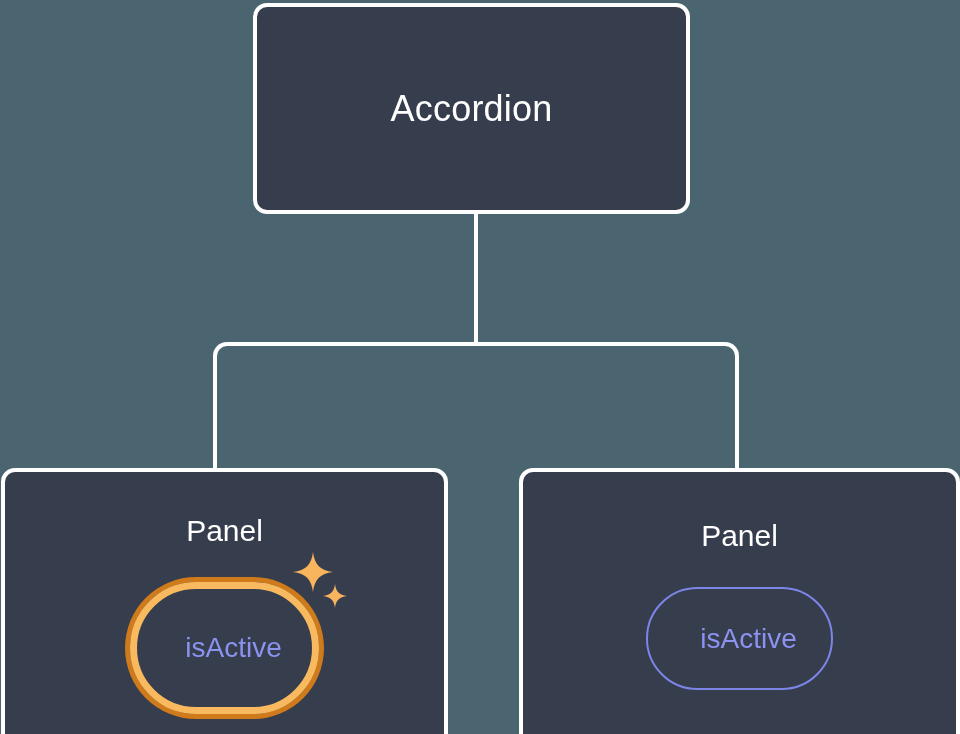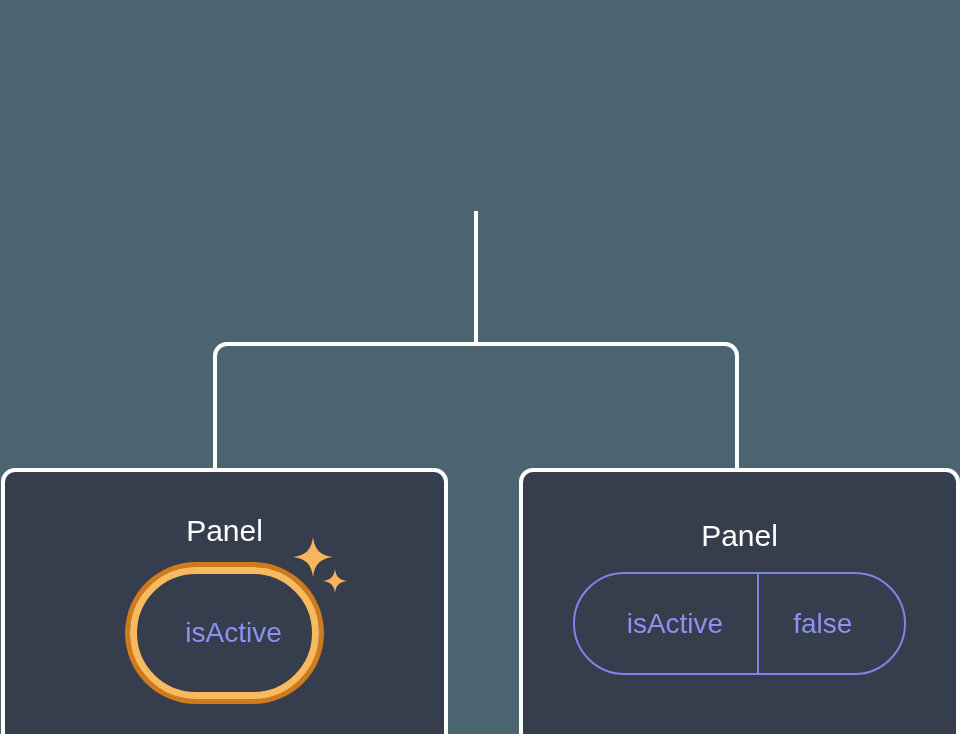--- a/index.html
+++ b/index.html
@@ -87,21 +87,21 @@
     font-size: 30px;
     font-weight: 400;
     line-height: 1;
     margin-top: 20px;
   }
   .node-panel-right .panel-label { margin-top: 25px; }
 
   
   .pill-wrap {
     position: relative;
-    margin-top: 21px;
+    margin-top: 36px;
   }
   .pill {
     display: flex;
     align-items: stretch;
     box-sizing: border-box;
     border-radius: 999px;
   }
   .pill-cell {
     display: flex;
     align-items: center;
@@ -169,20 +169,23 @@
   .sparkle-sm { left: 30px; top: 32px; width: 24px; height: 24px; }
 </style>
 </head>
 <body>
 
 <div id="stage">
 
   <div class="edge edge-v-root"></div>
   <div class="bracket"></div>
 
+  <div class="node node-root">
+    <span class="node-title">Accordion</span>
+  </div>
 
   <div class="node node-panel node-panel-left">
     <span class="panel-label">Panel</span>
 
     <div class="pill-wrap">
       <div class="pill pill-highlight">
         <span class="pill-cell pill-key">isActive</span>
       </div>
 
       <div class="sparkles">
@@ -195,18 +198,17 @@
       </div>
     </div>
   </div>
 
   <div class="node node-panel node-panel-right">
     <span class="panel-label">Panel</span>
 
     <div class="pill-wrap">
       <div class="pill pill-default">
         <span class="pill-cell pill-key">isActive</span>
-        <span class="pill-cell pill-val">false</span>
       </div>
     </div>
   </div>
 
 </div>
 
 </body></html>

